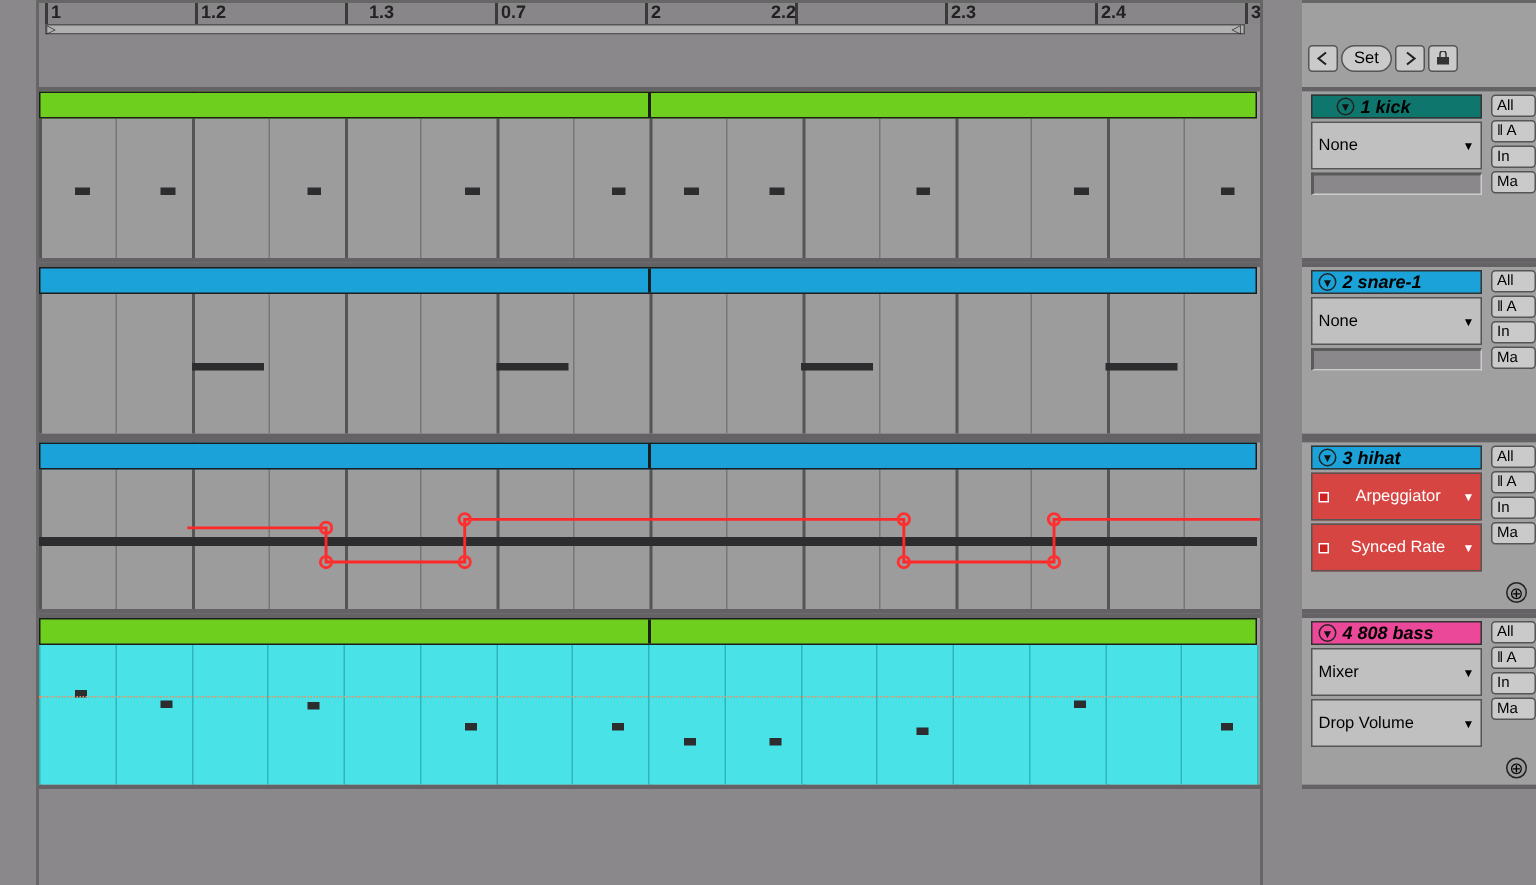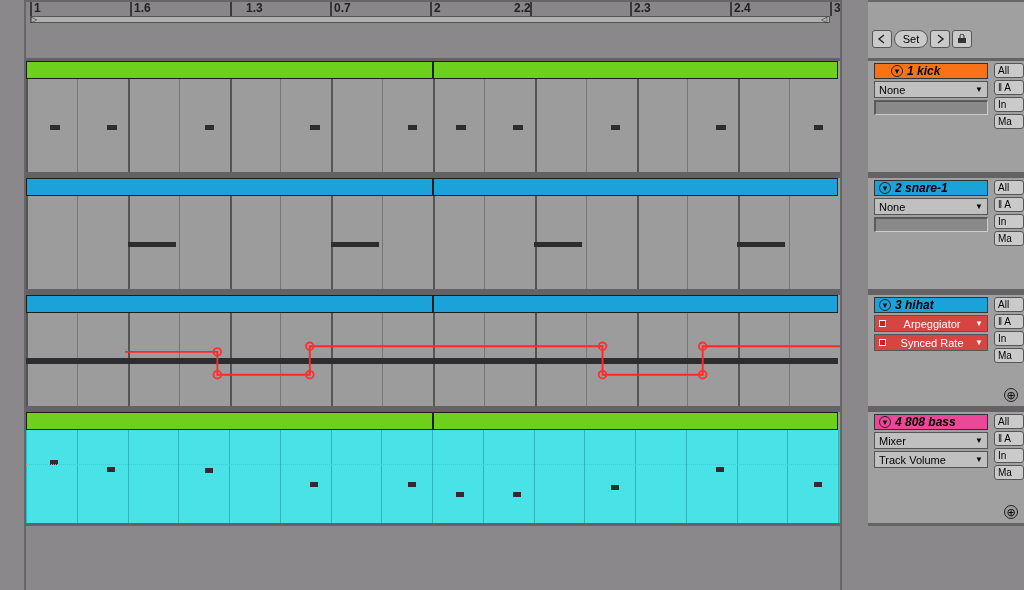--- a/index.html
+++ b/index.html
@@ -43,28 +43,28 @@
   
   svg.env { position: absolute; left: 0; top: 0; width: 100%; height: 100%; pointer-events: none; }
   .env-handle { fill: none; stroke: #ff3030; stroke-width: 2; }
 
   
   .rpanel { position: absolute; left: 868px; top: 0; right: 0; height: 100%; display: flex; background: #A0A0A0; }
   .rcol1 { width: 124px; padding: 2px 4px 2px 6px; display:flex; flex-direction:column; gap:2px;}
   .rcol2 { width: 32px; display:flex; flex-direction:column; gap:2px; padding-top:2px; padding-left:2px; overflow:hidden;}
 
   .track-header { display:flex; align-items:center; gap:4px; height:16px; padding: 0 4px; font-weight:bold; font-style:italic; font-size:12px; white-space:nowrap; border:1px solid #333;}
-  .th-green { background:#f97316;padding-left:16px; }
+  .th-green { background:#0f766e;padding-left:16px; }
   .th-blue  { background:#1BA2D9; }
   .th-yellow{ background:#ec4899; }
 
   .fold-tri { width:12px; height:12px; border-radius:50%; border:1px solid #222; display:flex; align-items:center; justify-content:center; font-size:8px; background:transparent;}
   .fold-tri::before { content:"▼"; color:#111;}
 
-  .dropdown { height:17px; background:#BFC0BF; border:1px solid #555; display:flex; align-items:center; justify-content:space-between; padding:0 4px; font-size:11px; cursor:pointer;}
+  .dropdown { height:32px; background:#BFC0BF; border:1px solid #555; display:flex; align-items:center; justify-content:space-between; padding:0 4px; font-size:11px; cursor:pointer;}
   .dropdown .caret { font-size:8px; }
   .dd-red { background:#D64542; color:#fff; }
   .dd-red .sq { width:7px; height:7px; background:#c22; border:1px solid #fff; margin-right:3px; }
 
   .box-small { height:15px; background:#8A888A; border-top:2px solid #5a5a5a; border-left:2px solid #5a5a5a; border-right:1px solid #ccc; border-bottom:1px solid #ccc;}
 
   .side-btn { height:15px; background:#CACACA; border:1px solid #555; border-radius:3px; font-size:10px; display:flex; align-items:center; padding-left:3px; cursor:pointer; white-space:nowrap; overflow:hidden;}
 
   .plus-circle { position:absolute; right:6px; bottom:4px; width:14px; height:14px; border:1px solid #222; border-radius:50%; display:flex; align-items:center; justify-content:center; font-size:11px; cursor:pointer; background:#9c9c9c;}
 
@@ -76,21 +76,21 @@
 </head>
 <body>
 
 <div class="app">
 
   <div class="ruler-row">
     <div class="ruler" id="ruler">
         <div class="ruler-tick" style="left: 30px;"></div>
         <div class="ruler-label" style="left: 34px;">1</div>
         <div class="ruler-tick" style="left: 130px;"></div>
-        <div class="ruler-label" style="left: 134px;">1.6</div>
+        <div class="ruler-label" style="left: 134px;">1.2</div>
         <div class="ruler-tick" style="left: 230px;"></div>
         <div class="ruler-label" style="left: 246px;">1.3</div>
         <div class="ruler-tick" style="left: 330px;"></div>
         <div class="ruler-label" style="left: 334px;">0.7</div>
         <div class="ruler-tick" style="left: 430px;"></div>
         <div class="ruler-label" style="left: 434px;">2</div>
         <div class="ruler-tick" style="left: 530px;"></div>
         <div class="ruler-label" style="left: 514px;">2.2</div>
         <div class="ruler-tick" style="left: 630px;"></div>
         <div class="ruler-label" style="left: 634px;">2.3</div>
@@ -347,21 +347,21 @@
           <div class="rcol1">
             <div class="track-header th-yellow">
               <span class="fold-tri"></span>
               <span>4 808 bass</span>
             </div>
             <div class="dropdown">
               <span>Mixer</span>
               <span class="caret">▼</span>
             </div>
             <div class="dropdown">
-              <span>Track Volume</span>
+              <span>Drop Volume</span>
               <span class="caret">▼</span>
             </div>
           </div>
           <div class="rcol2">
             <div class="side-btn">All</div>
             <div class="side-btn">‖ A</div>
             <div class="side-btn">In</div>
             <div class="side-btn">Ma</div>
           </div>
           <div class="plus-circle">⊕</div>

